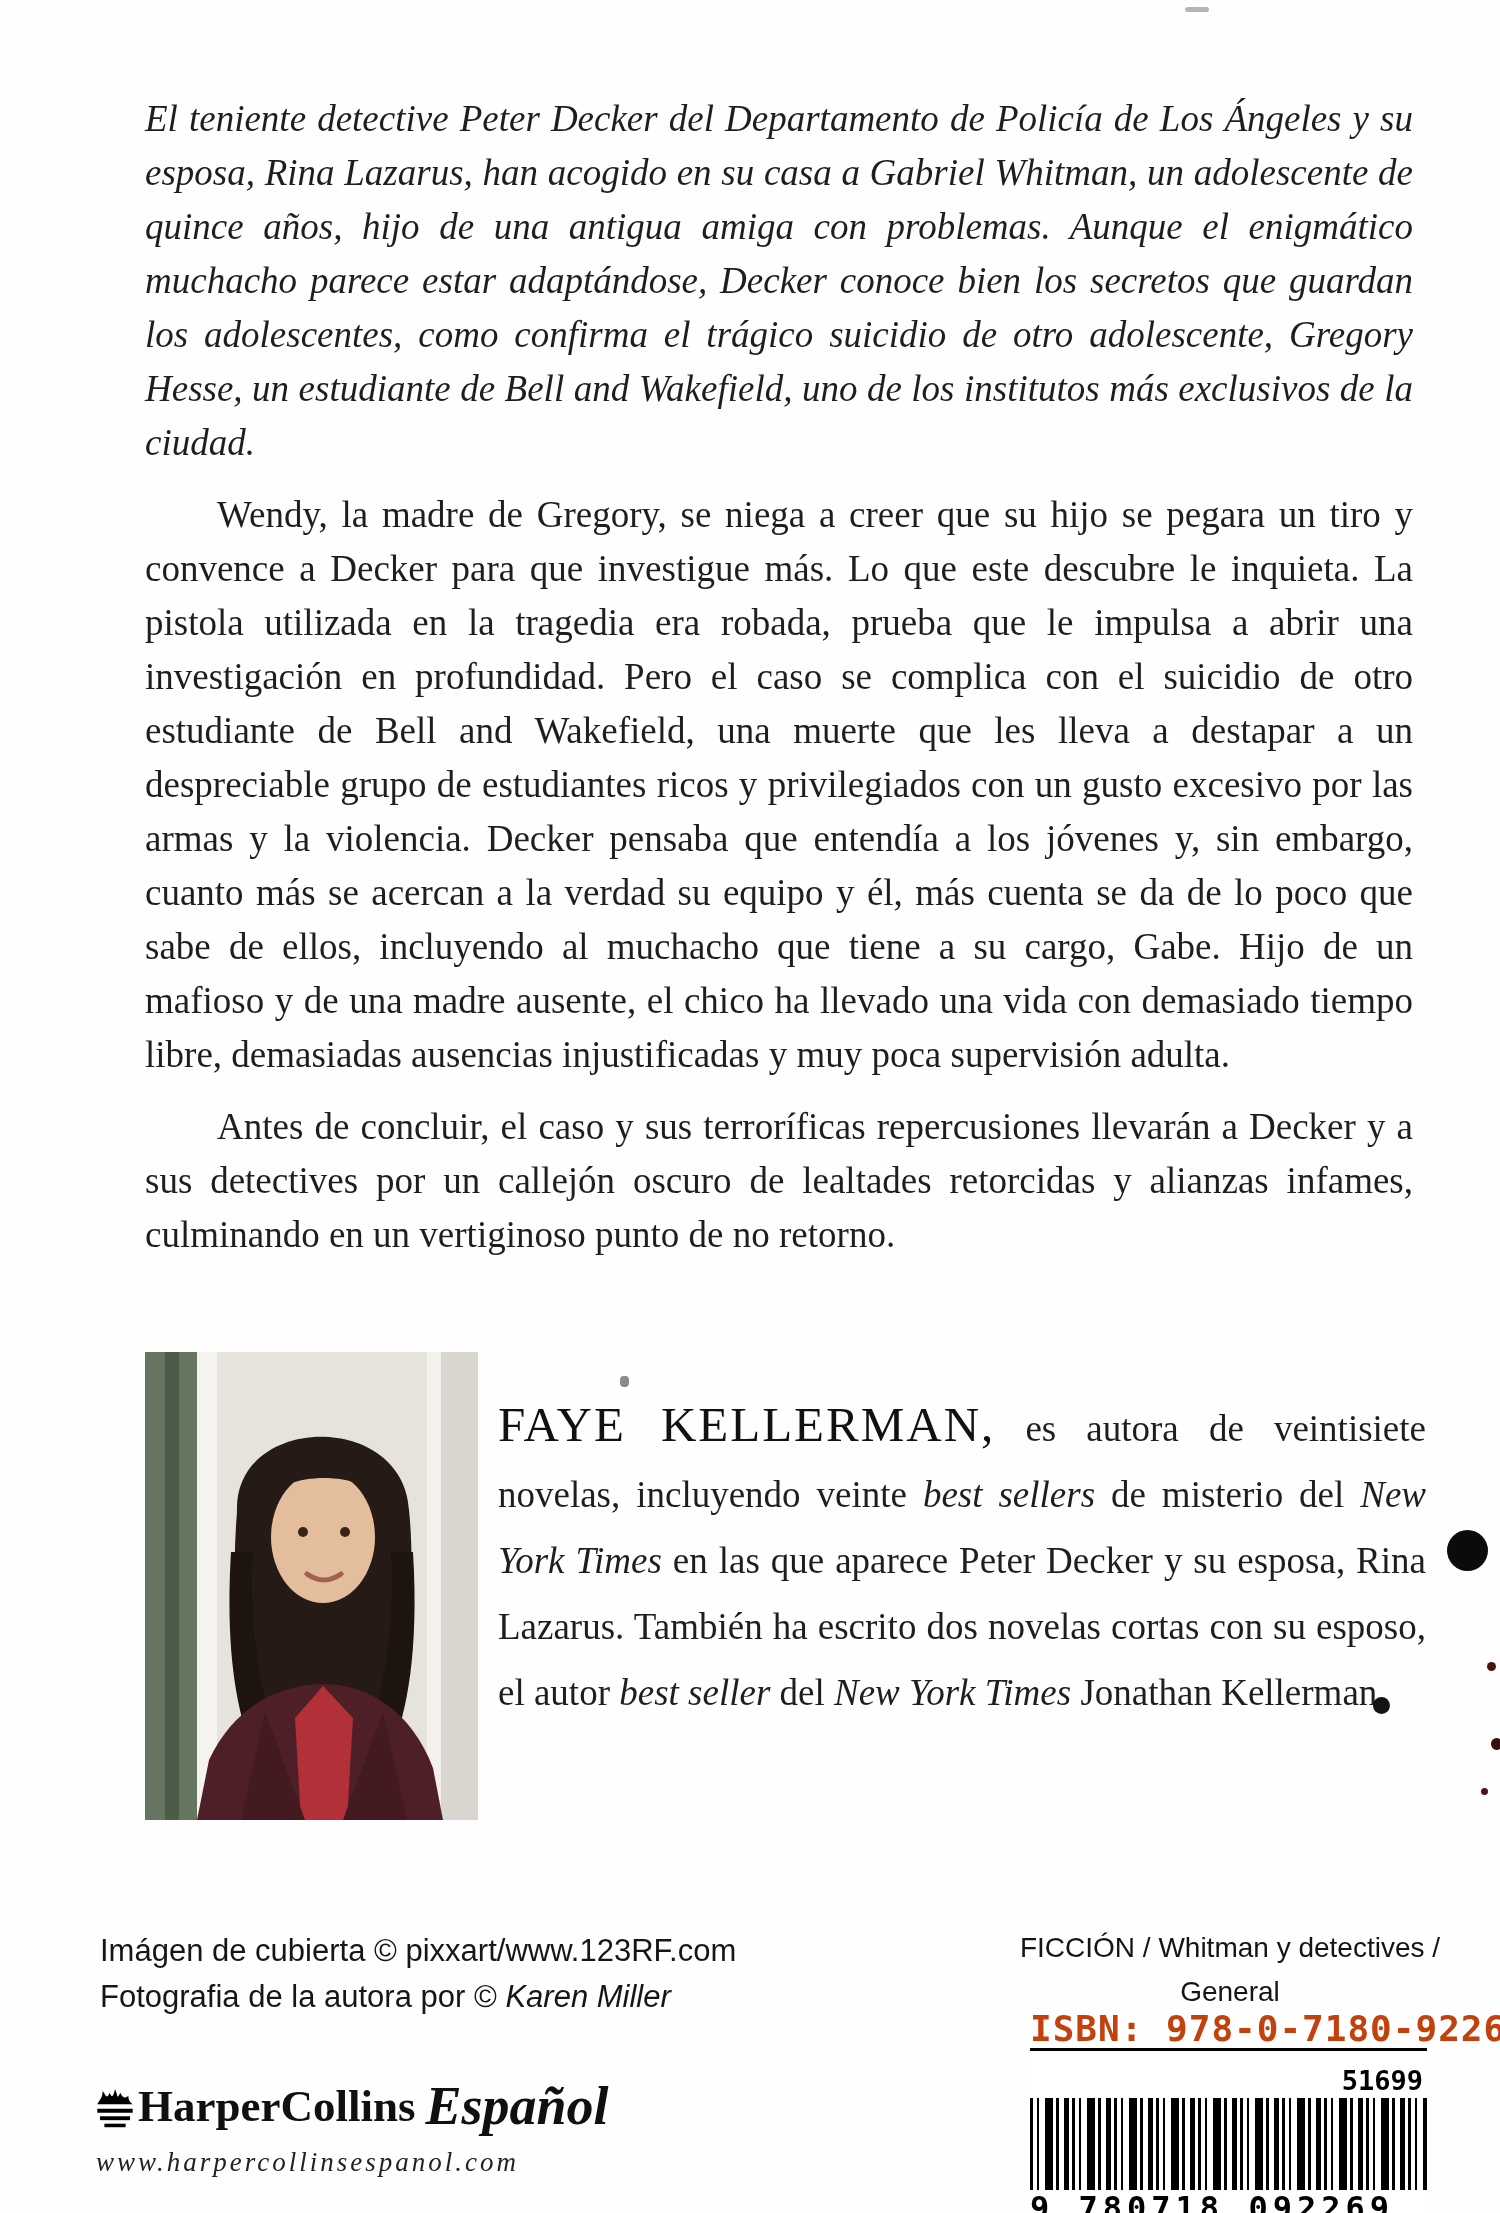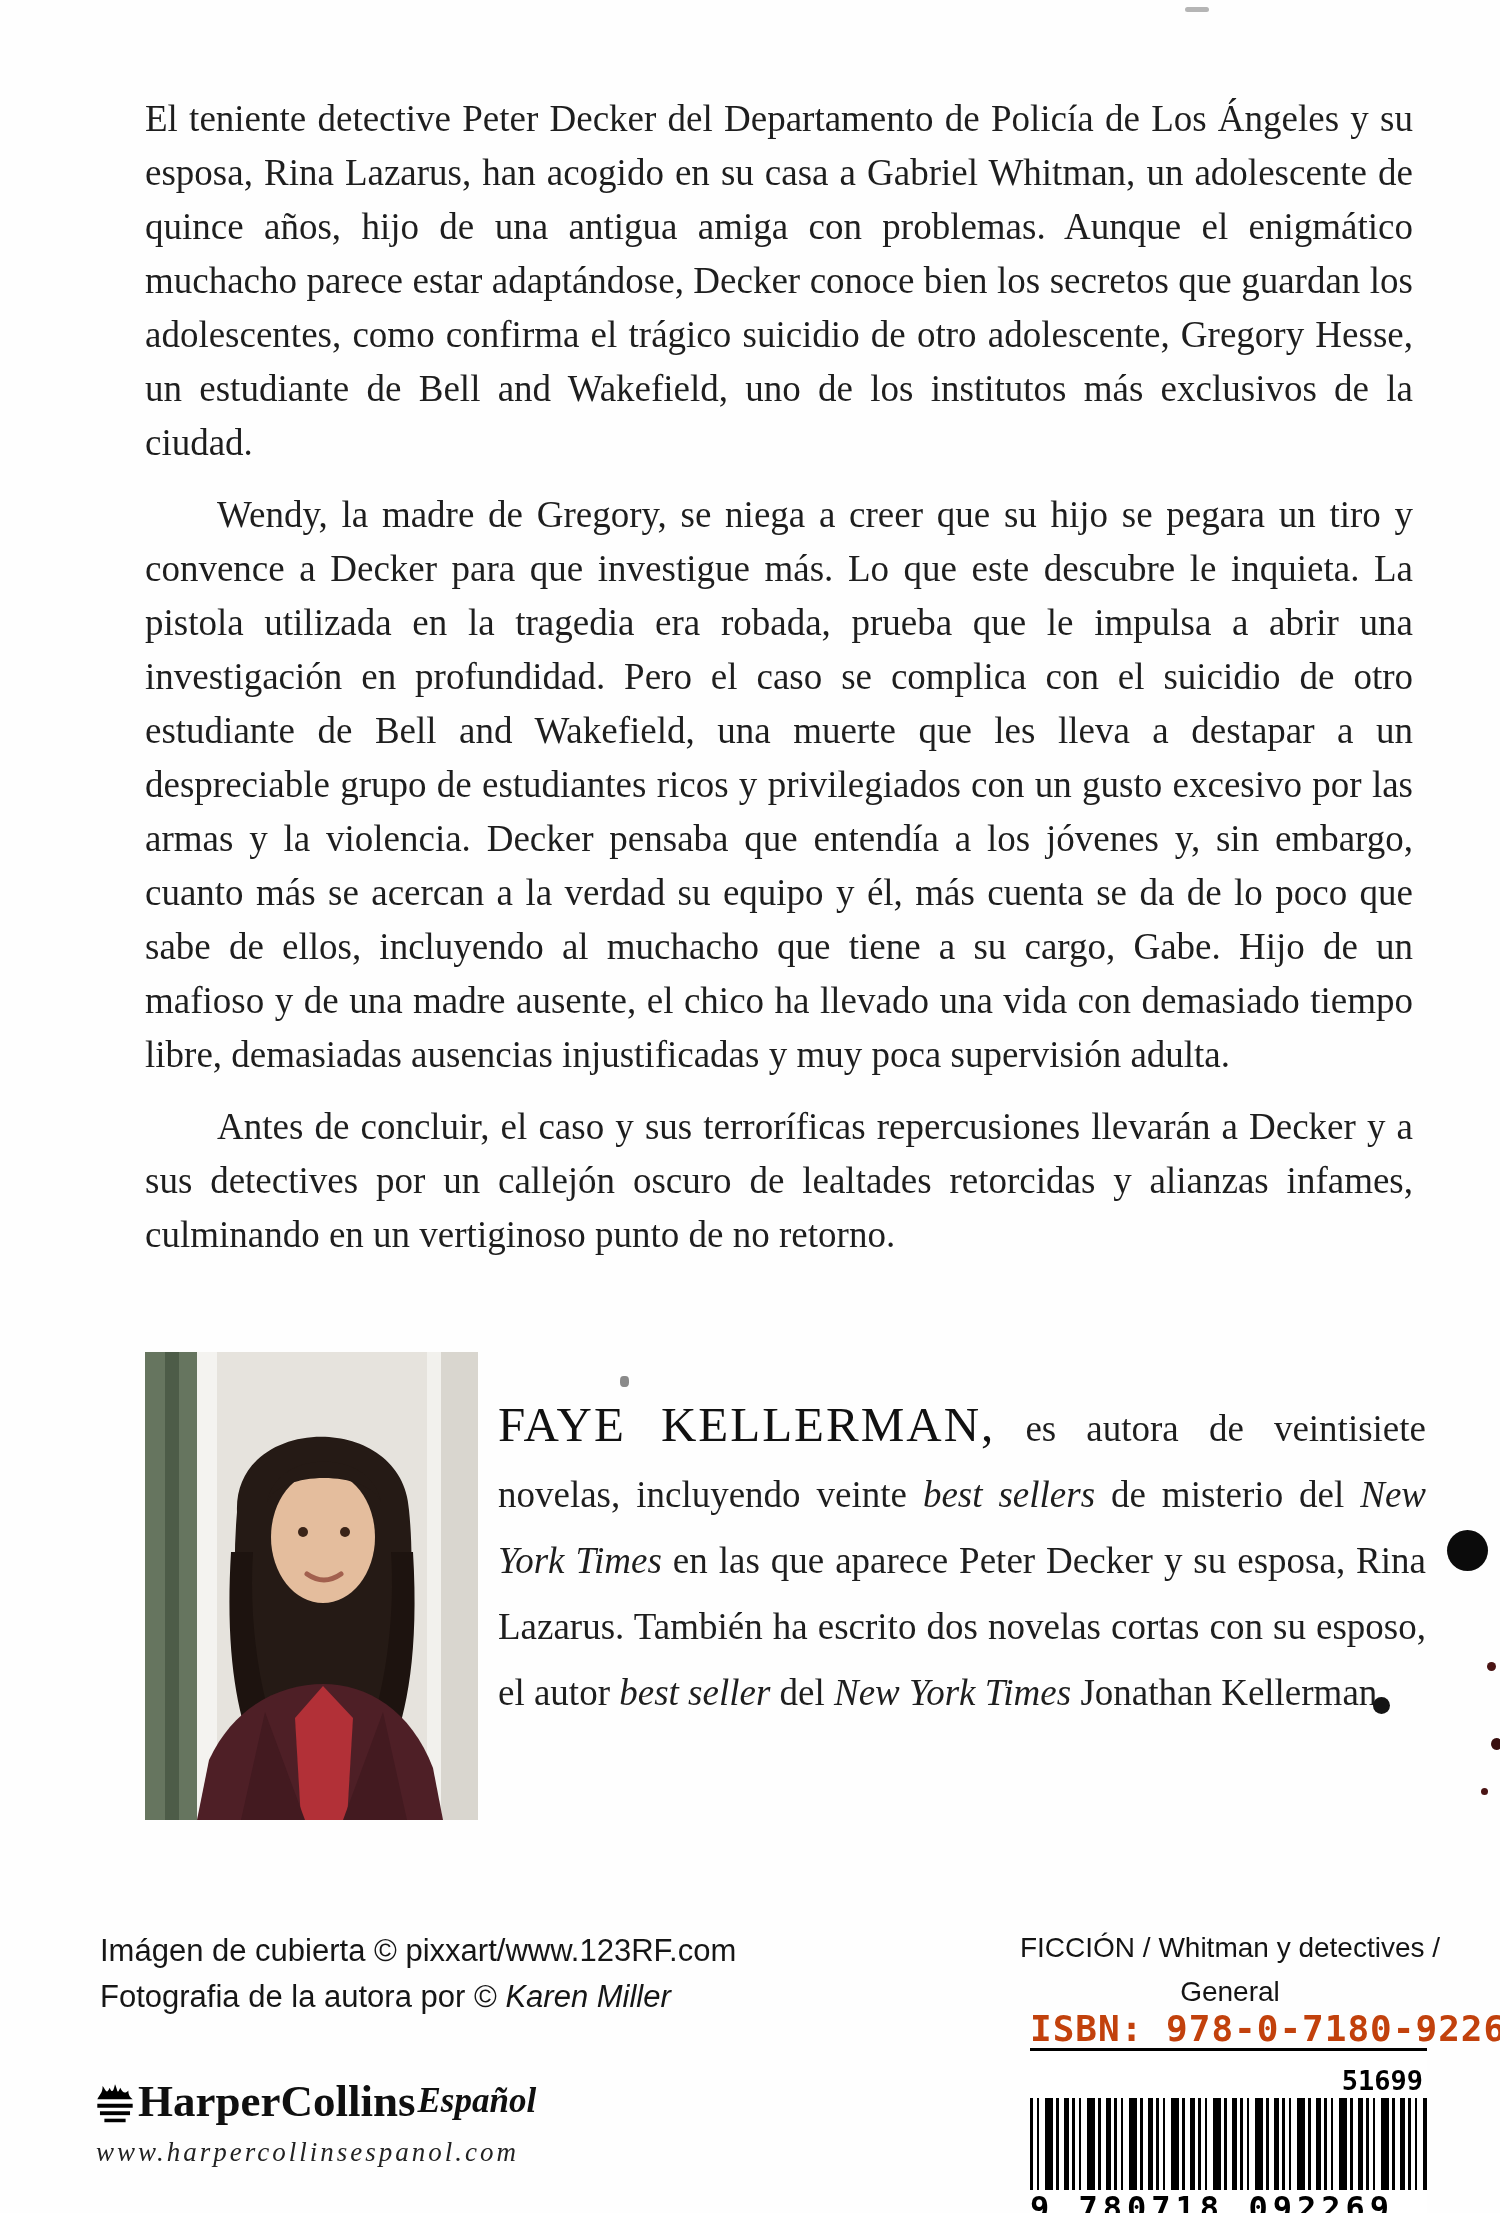--- a/index.html
+++ b/index.html
@@ -14,21 +14,21 @@
   }
 
   
   .synopsis{
     position:absolute;
     left:145px;top:92px;width:1268px;
     font-size:37px;line-height:54px;
     text-align:justify;
   }
   .synopsis p{margin:0 0 18px 0;text-indent:72px;}
-  .synopsis p.first{text-indent:0;}
+  .synopsis p.first{text-indent:0;font-style:italic;}
 
   
   .author-photo{
     position:absolute;left:145px;top:1352px;
     width:333px;height:468px;overflow:hidden;
   }
   .author-bio{
     position:absolute;left:498px;top:1396px;width:928px;
     font-size:37px;line-height:66px;
     text-align:justify;
@@ -43,21 +43,21 @@
   
   .credits{
     position:absolute;left:100px;top:1928px;
     font-family:"Liberation Sans", sans-serif;
     font-size:31px;line-height:46px;color:#161616;
   }
   .publisher{position:absolute;left:92px;top:2075px;color:#101010;}
   .pub-row{display:flex;align-items:center;}
   .hc-logo{width:46px;height:46px;display:inline-block;}
   .pub-name{font-size:45px;font-weight:600;letter-spacing:0px;}
-  .pub-imprint{font-size:35px;font-weight:600;font-style:italic;margin-left:2px;}
+  .pub-imprint{font-size:54px;font-weight:600;font-style:italic;margin-left:10px;}
   .website{
     font-size:27px;font-style:italic;letter-spacing:3px;
     margin-top:10px;margin-left:4px;color:#222;
   }
 
   
   .category{
     position:absolute;left:985px;top:1926px;width:490px;
     font-family:"Liberation Sans", sans-serif;
     font-size:28px;line-height:44px;text-align:center;color:#141414;

